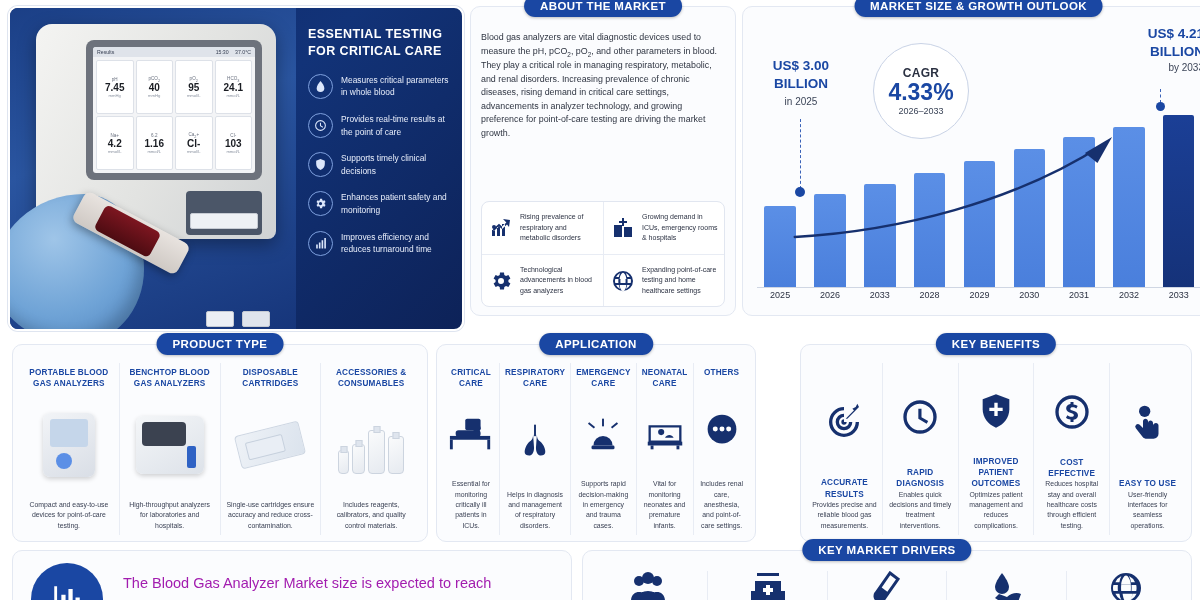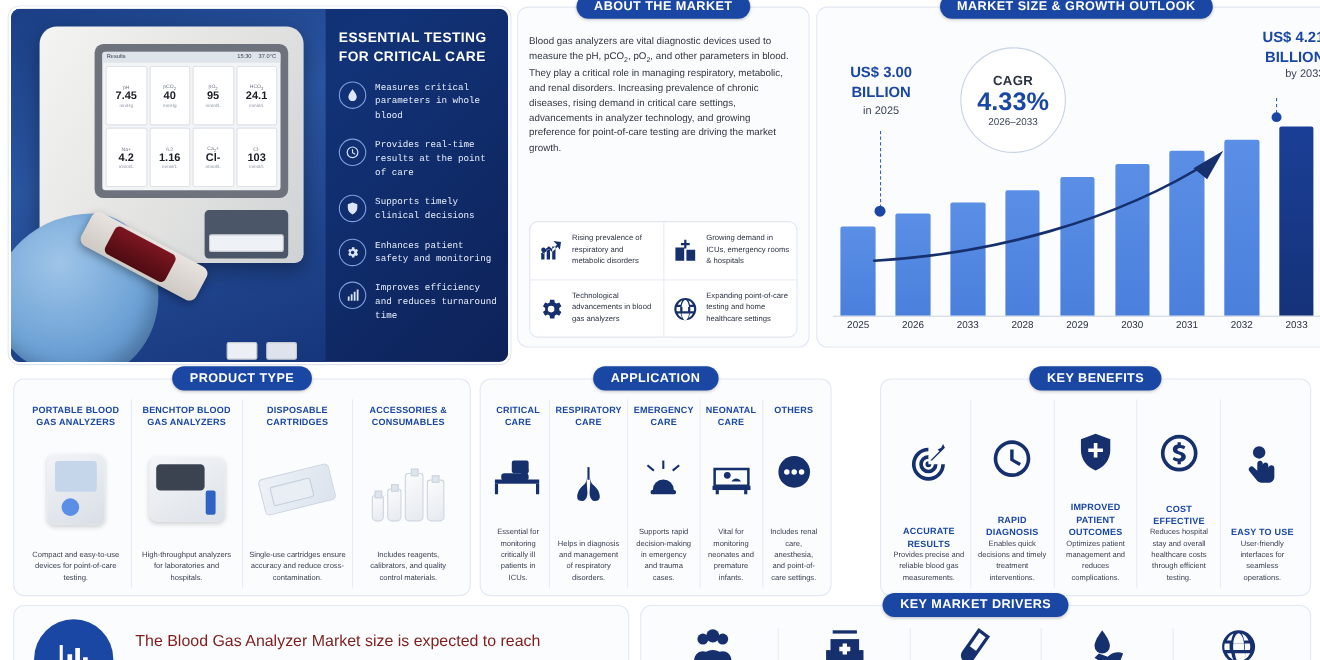--- a/index.html
+++ b/index.html
@@ -117,21 +117,21 @@
     position: absolute; left: 286px; top: 0; width: 170px; height: 325px;
     padding: 18px 10px 10px 12px; color: #fff;
   }
   #hero-title { font-size: 12.5px; font-weight: bold; line-height: 1.35; letter-spacing: .4px; }
   .hero-item { display: flex; align-items: flex-start; gap: 8px; margin-top: 14px; }
   .hero-ic {
     flex: 0 0 auto; width: 25px; height: 25px; border-radius: 50%;
     border: 1.4px solid #7ea0de; display: flex; align-items: center; justify-content: center;
   }
   .hero-ic svg { width: 13px; height: 13px; fill: #dbe6fb; }
-  .hero-tx { font-size: 8.4px; line-height: 1.5; color: #e8eefb; font-family: Liberation Mono, monospace; }
+  .hero-tx { font-size: 8.4px; line-height: 1.5; color: #e8eefb; }
 
   
   #about { left: 470px; top: 6px; width: 266px; height: 310px; }
   #about-text {
     position: absolute; left: 10px; top: 24px; right: 10px;
     font-size: 8.9px; line-height: 1.52; color: #2f3542; text-align: left;
   }
   #about-text sub { font-size: 6.4px; }
   #about-grid {
     position: absolute; left: 10px; right: 10px; bottom: 8px; height: 106px;
@@ -246,21 +246,21 @@
 
   
   #summary { left: 12px; top: 550px; width: 560px; height: 70px; }
   #sum-circle {
     position: absolute; left: 18px; top: 12px; width: 72px; height: 72px;
     border-radius: 50%; background: #1a47a3; display: flex; align-items: center; justify-content: center;
   }
   #sum-circle svg { width: 34px; height: 34px; fill: #ffffff; }
   #sum-text {
     position: absolute; left: 110px; top: 22px; right: 18px;
-    font-size: 14.5px; color: #7f1d1d; line-height: 1.45;
+    font-size: 14.5px; color: #a21caf; line-height: 1.45;
   }
   #drivers { left: 582px; top: 550px; width: 610px; height: 70px; }
   #drv-cols { position: absolute; left: 6px; right: 6px; top: 20px; display: flex; }
   .drv { flex: 1; display: flex; flex-direction: column; align-items: center; }
   .drv + .drv { border-left: 1px solid #e8ecf4; }
   .drv svg { width: 38px; height: 34px; fill: #16306e; }
 </style>
 </head>
 <body>
 

